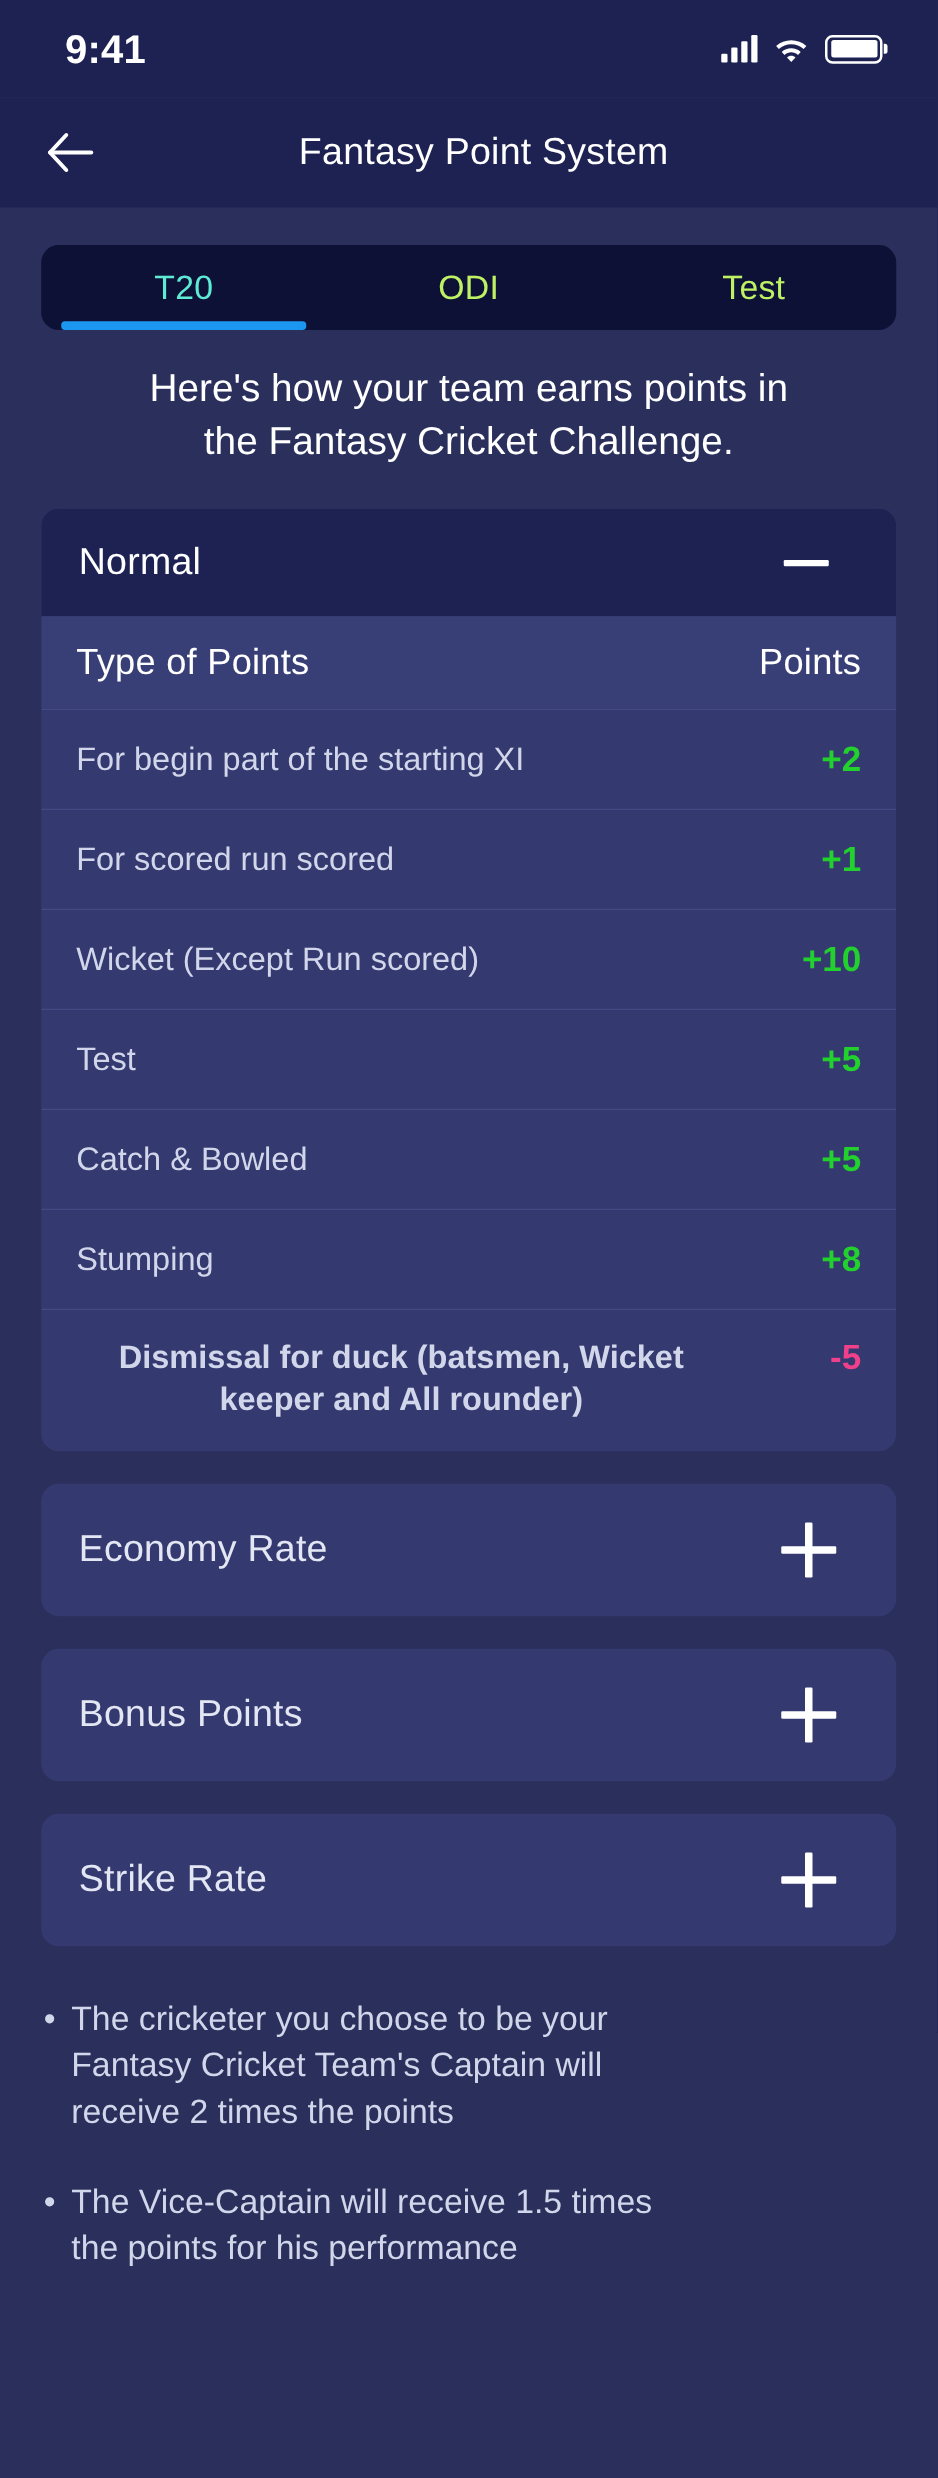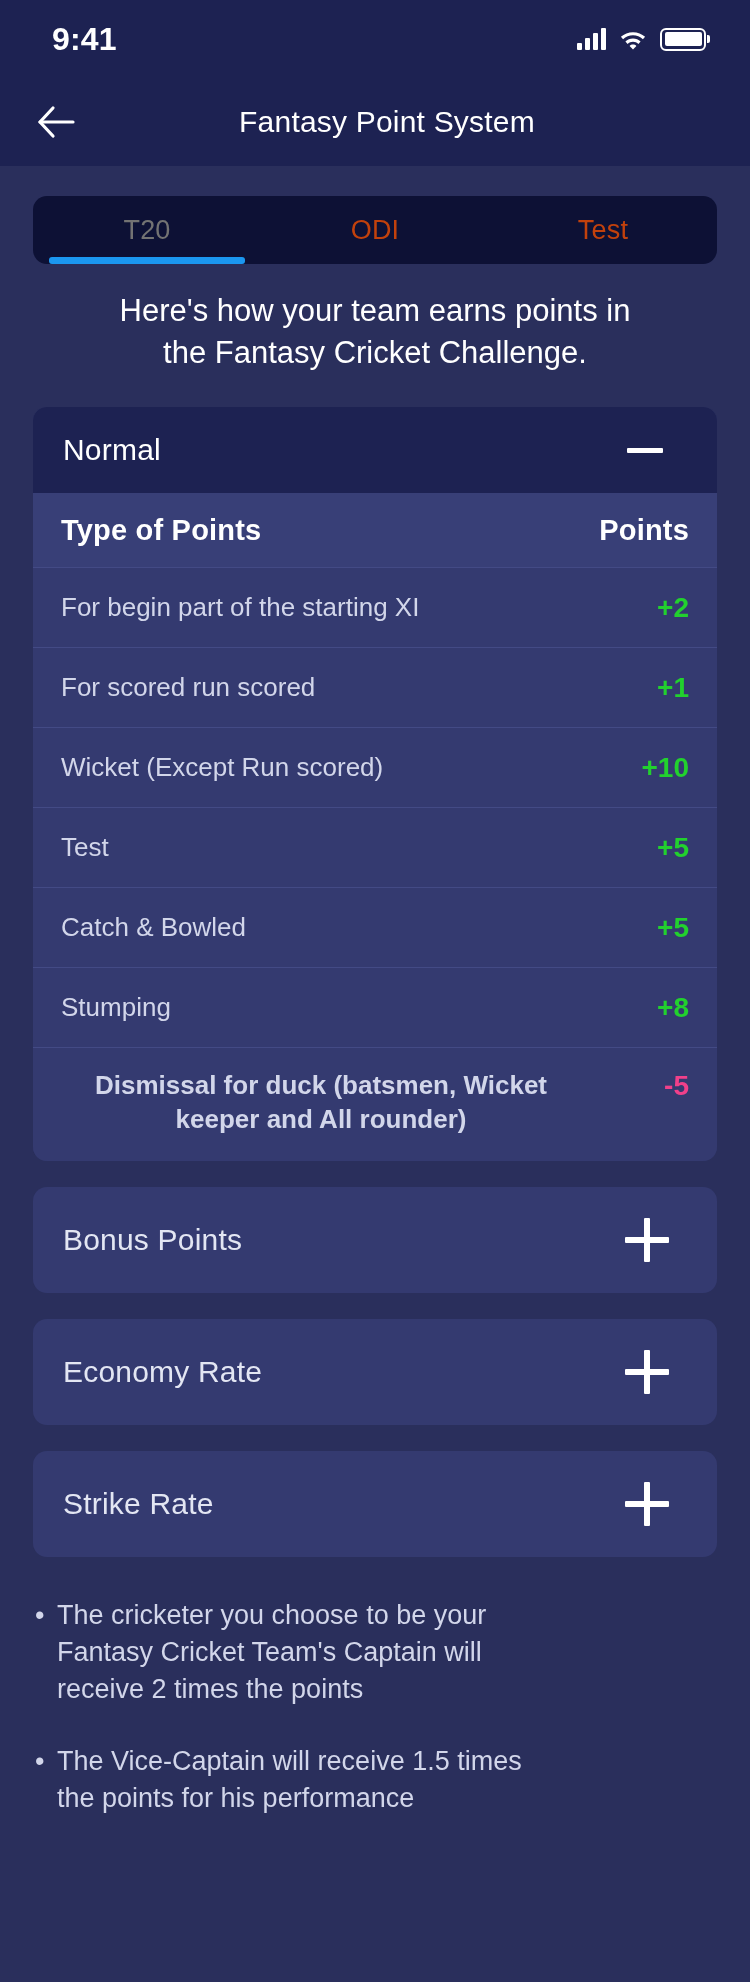--- a/index.html
+++ b/index.html
@@ -119,26 +119,26 @@
     border-radius: 14px;
     display: flex;
     overflow: hidden;
   }
   .tab {
     flex: 1 1 0;
     display: flex;
     align-items: center;
     justify-content: center;
     position: relative;
-    color: #c2410c;
+    color: #bef264;
     font-size: 27px;
     letter-spacing: 0.2px;
     cursor: pointer;
   }
-  .tab.active { color: #737373; }
+  .tab.active { color: #5eead4; }
   .tab.active::after {
     content: "";
     position: absolute;
     left: 16px; right: 16px;
     bottom: 0;
     height: 7px;
     background: #1b97f0;
     border-radius: 3px;
   }
 
@@ -184,21 +184,20 @@
   }
 
   
   .thead {
     display: flex;
     align-items: center;
     justify-content: space-between;
     background: #383f77;
     height: 74px;
     padding: 0 28px;
-    font-weight: bold;
   }
   .thead .th {
     color: #ffffff;
     font-size: 29px;
     letter-spacing: 0.2px;
   }
   .trow {
     display: flex;
     align-items: center;
     justify-content: space-between;
@@ -357,25 +356,25 @@
         <div class="label">Stumping</div>
         <div class="value pos">+8</div>
       </div>
       <div class="trow tall">
         <div class="label">Dismissal for duck (batsmen, Wicket keeper and All rounder)</div>
         <div class="value neg">-5</div>
       </div>
     </div>
 
     <div class="collapsed">
+      <div class="title">Economy Rate</div>
+      <div class="icon-plus"></div>
+    </div>
+    <div class="collapsed">
       <div class="title">Bonus Points</div>
-      <div class="icon-plus"></div>
-    </div>
-    <div class="collapsed">
-      <div class="title">Economy Rate</div>
       <div class="icon-plus"></div>
     </div>
     <div class="collapsed">
       <div class="title">Strike Rate</div>
       <div class="icon-plus"></div>
     </div>
 
     <div class="notes">
       <div class="note">
         <div class="dot">•</div>

